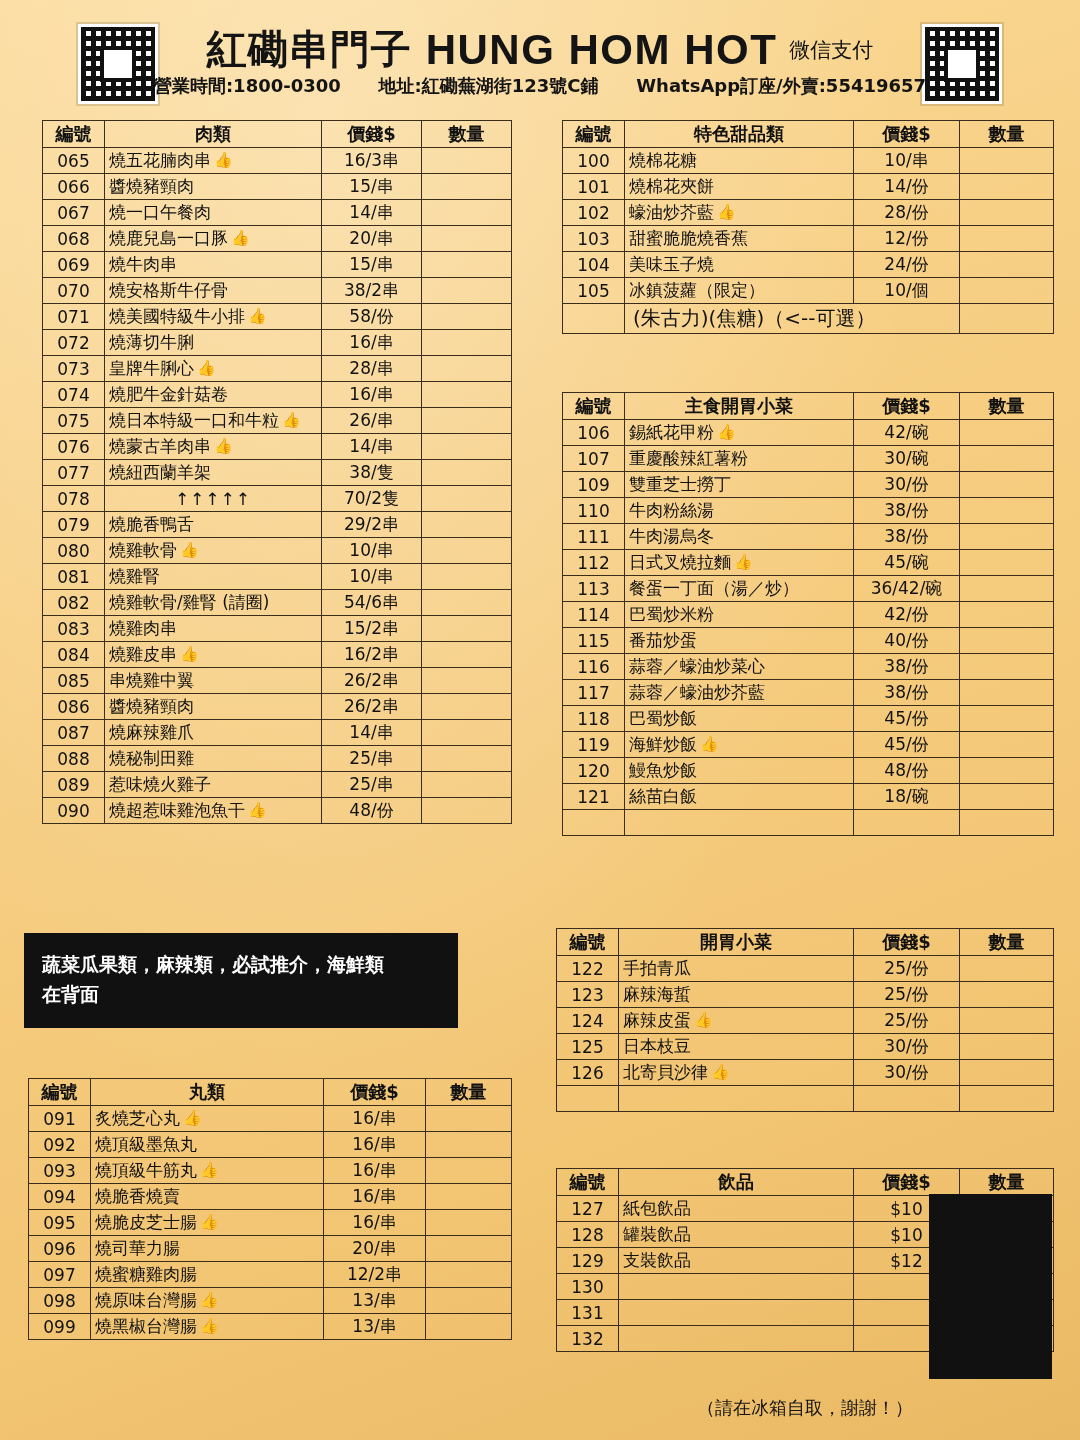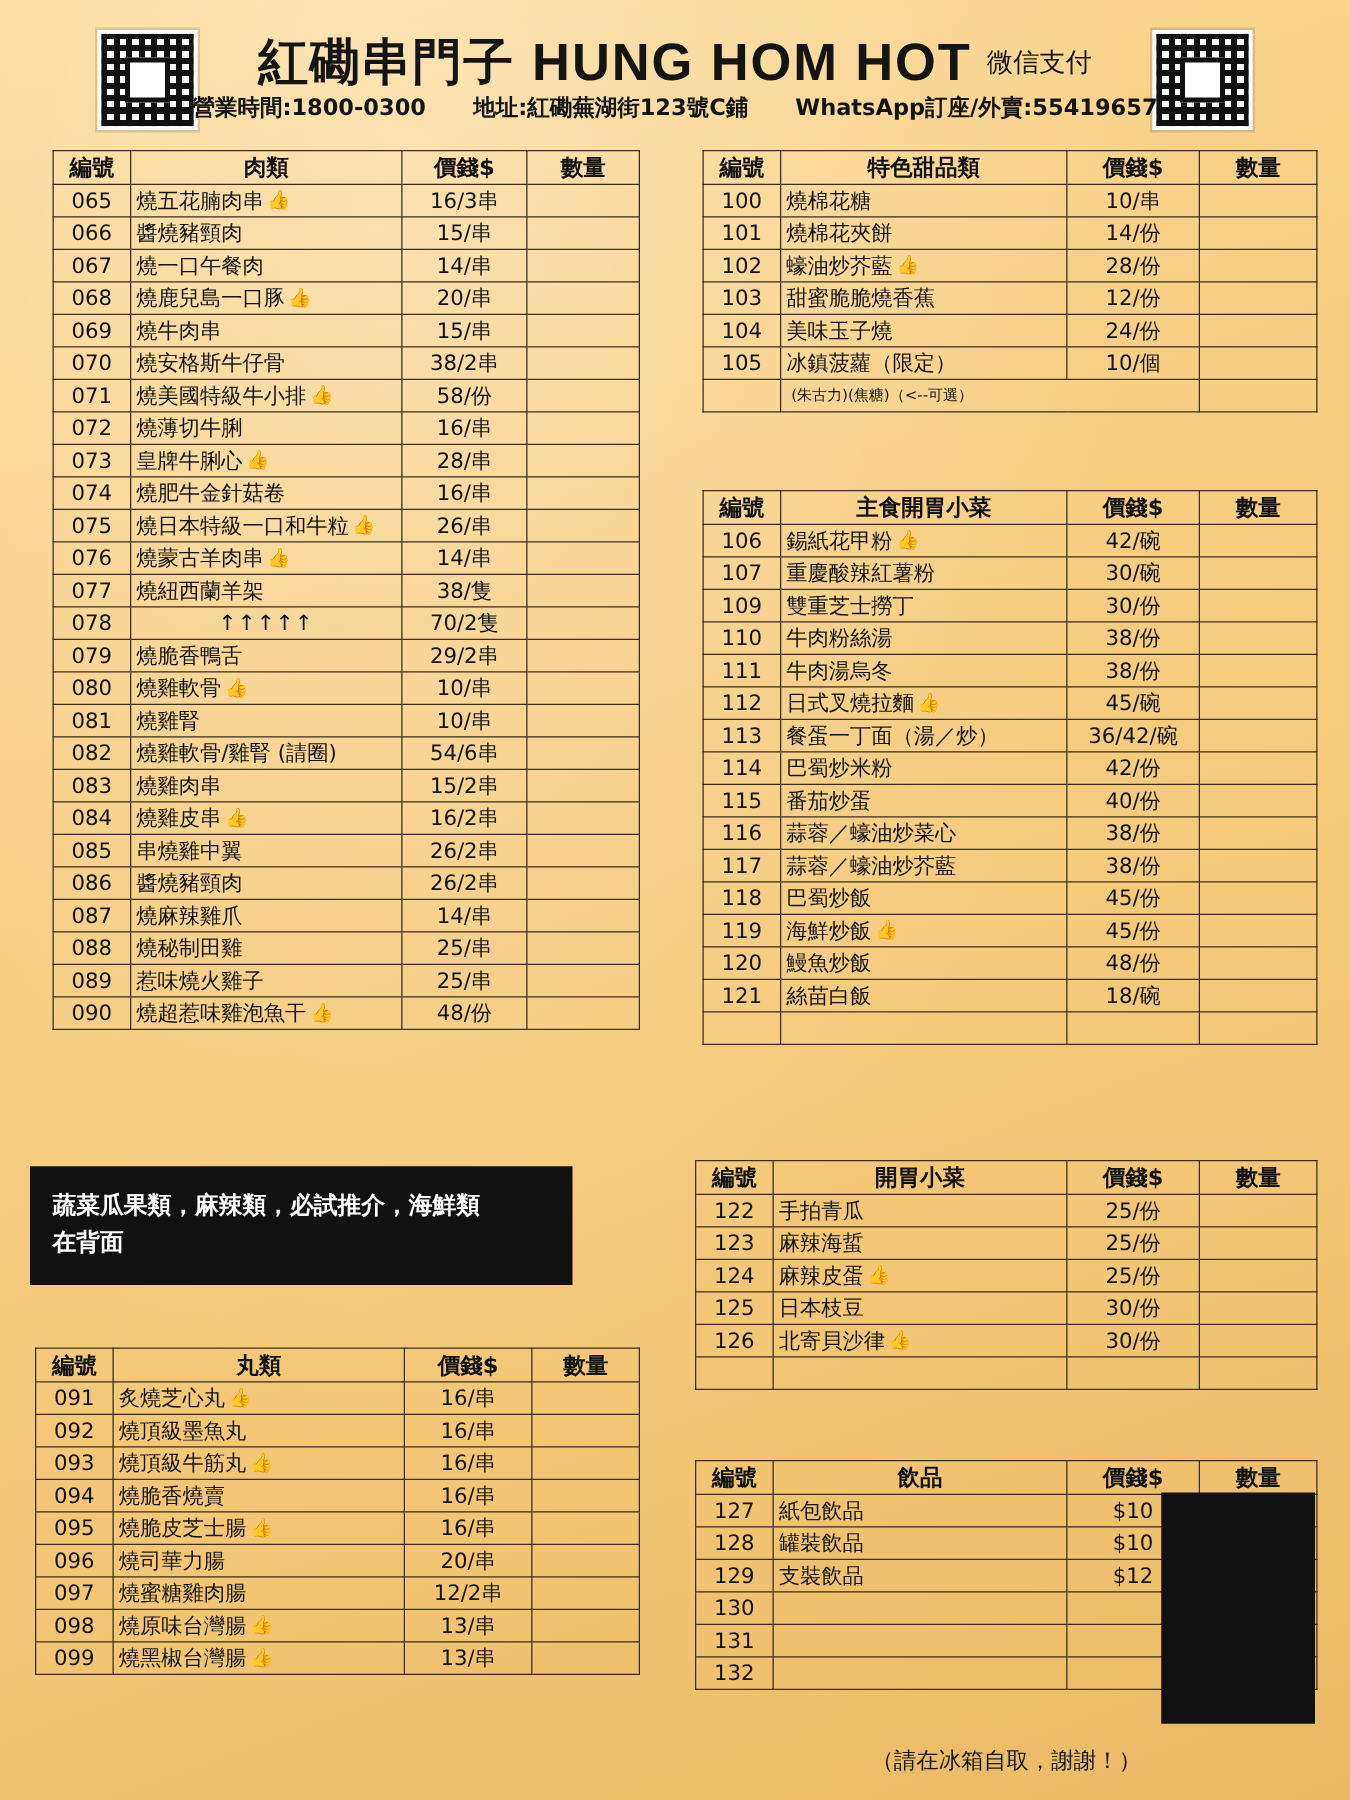--- a/index.html
+++ b/index.html
@@ -80,21 +80,21 @@
   .c-name{text-align:left;padding-left:7px;}
   .c-price{text-align:center;}
   .c-qty{}
   .hl{background:rgba(190,150,95,0.38);}
   .thumb{
     font-family:"DejaVu Sans", sans-serif;
     font-size:15px;margin-left:3px;display:inline-block;
     transform:translateY(-1px);
   }
   .arrows{text-align:center;letter-spacing:1px;font-size:15px;}
-  .note-row td{text-align:left;padding-left:8px;font-size:12px;}
+  .note-row td{text-align:left;padding-left:8px;font-size:20px;}
   .blankcell{height:26px;}
 
   
   .callout{
     position:absolute;background:#111;color:#fff;
     font-family:"DejaVu Sans", sans-serif;
     font-weight:bold;font-size:19px;line-height:30px;
     padding:16px 18px;box-sizing:border-box;
   }
   

